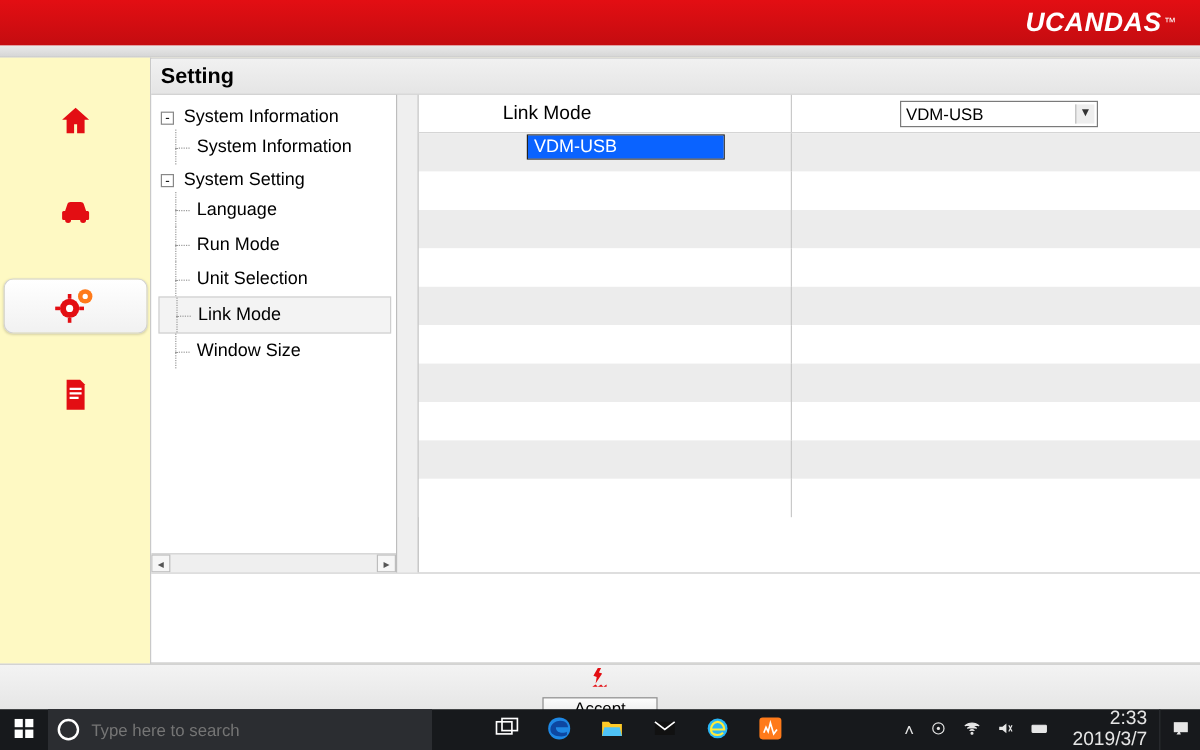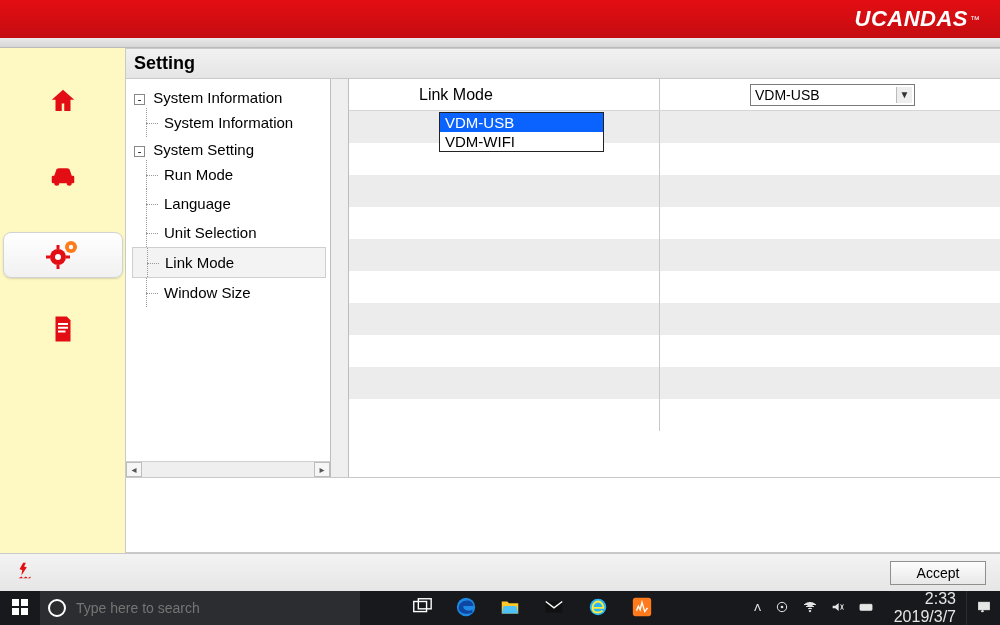--- a/index.html
+++ b/index.html
@@ -116,20 +116,21 @@
     border-bottom: 1px solid #e30e13;
   }
   .info-body { flex: 0 0 74px; }
 
   
   .actbar {
     height: 38px; background: linear-gradient(#f3f3f3, #e6e6e6);
     border-top: 1px solid #c9c9c9;
     display:flex; align-items:center; justify-content: space-between;
     padding: 0 14px;
+    flex-direction: column;
   }
   .actbar .exit svg { width:22px; height:22px; fill:#e30e13; }
   .winbtn {
     min-width: 96px; height: 24px;
     background: linear-gradient(#fdfdfd,#e8e8e8);
     border:1px solid #8f8f8f; font-size:14px;
     display:flex; align-items:center; justify-content:center;
   }
 
   
@@ -228,24 +229,24 @@
             <span>System Information</span>
           </div>
           <div class="leaf">
             <span>System Information</span>
           </div>
           <div class="grp">
             <span class="toggle">-</span>
             <span>System Setting</span>
           </div>
           <div class="leaf">
+            <span>Language</span>
+          </div>
+          <div class="leaf">
             <span>Run Mode</span>
-          </div>
-          <div class="leaf">
-            <span>Language</span>
           </div>
           <div class="leaf">
             <span>Unit Selection</span>
           </div>
           <div class="leaf selected">
             <span>Link Mode</span>
           </div>
           <div class="leaf">
             <span>Window Size</span>
           </div>
@@ -315,21 +316,20 @@
               <div class="c2"></div>
             </div>
           <div class="row">
               <div class="c1"></div>
               <div class="divc"></div>
               <div class="c2"></div>
             </div>
 
           <div class="dropdown">
             <div class="opt hl">VDM-USB</div>
-            <div class="opt">VDM-WIFI</div>
           </div>
         </div>
       </div>
 
       <div class="info-body"></div>
     </div>
   </div>
 
   <div class="actbar">
     <div class="exit">

